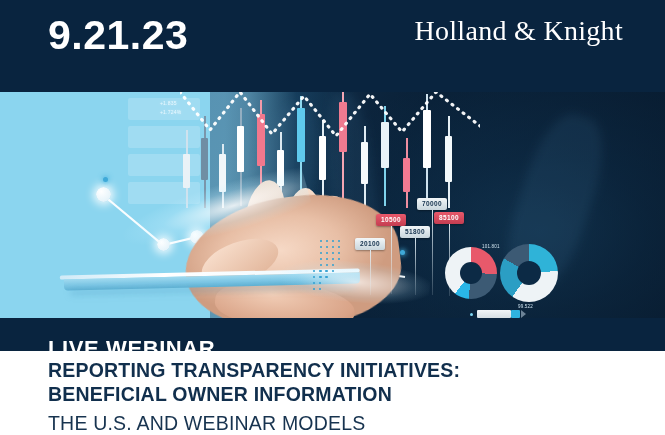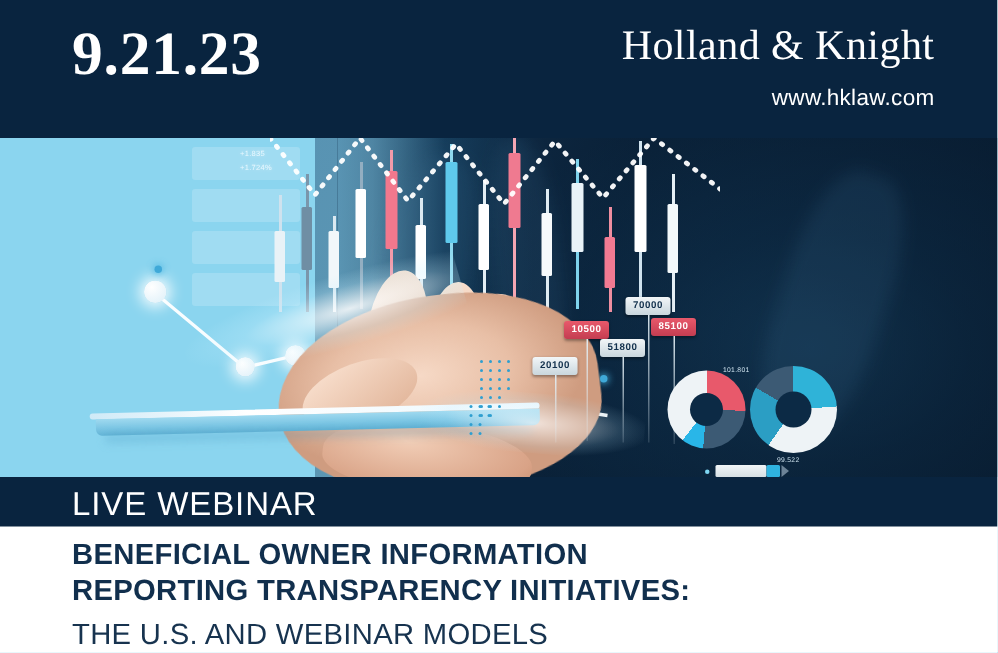--- a/index.html
+++ b/index.html
@@ -15,21 +15,21 @@
 
   
   .header {
     position:absolute; left:0; top:0; width:665px; height:92px;
     background:#09243f;
   }
   .date-block { position:absolute; left:48px; top:14px; }
   .date-main {
     font-size:41px; font-weight:bold; color:#ffffff;
     letter-spacing:0.5px; line-height:1.05;
-    font-family:Liberation Serif, serif;
+    font-family:Liberation Sans, sans-serif;
   }
   .date-sub {
     margin-top:7px;
     font-size:13.5px; font-weight:bold; color:#ffffff;
     letter-spacing:0.1px;
   }
   .brand-block { position:absolute; right:42px; top:16px; text-align:right; }
   .brand-name {
     font-family:"Liberation Serif", serif;
     font-size:28px; color:#ffffff; letter-spacing:0.3px;
@@ -199,22 +199,22 @@
   
   .dotmatrix { position:absolute; }
   .dm { position:absolute; width:2px; height:2px; border-radius:50%; background:#2f9fd0; }
 
   
   .band {
     position:absolute; left:0; top:318px; width:665px; height:33px;
     background:#09243f;
   }
   .band-label {
-    position:absolute; left:48px; top:5px;
-    font-size:22px; font-weight:normal; color:#ffffff;
+    position:absolute; left:48px; top:18px;
+    font-size:22px; font-weight:bold; color:#ffffff;
     letter-spacing:0.6px;
   }
 
   
   .titles { position:absolute; left:48px; top:359px; width:600px; }
   .title-main {
     font-size:19.5px; font-weight:bold; color:#112f4d;
     letter-spacing:0.2px; line-height:1.22;
   }
   .title-sub {
@@ -227,21 +227,20 @@
 <body>
 
 <div class="poster">
 
   <div class="header">
     <div class="date-block">
       <div class="date-main">9.21.23</div>
     </div>
     <div class="brand-block">
       <div class="brand-name">Holland &amp; Knight</div>
-      <div class="brand-url">www.hklaw.com</div>
     </div>
   </div>
 
   <div class="hero">
 
     <div class="hero-dark">
       <div class="hero-dark-fade"></div>
     </div>
 
     <div class="shirt"></div>
@@ -459,18 +458,18 @@
         <span class="dm" style="left:6px;top:18px;"></span>
     </div>
 
   </div>
 
   <div class="band">
     <div class="band-label">LIVE WEBINAR</div>
   </div>
 
   <div class="titles">
+    <div class="title-main">REPORTING TRANSPARENCY INITIATIVES:</div>
     <div class="title-main">BENEFICIAL OWNER INFORMATION</div>
-    <div class="title-main">REPORTING TRANSPARENCY INITIATIVES:</div>
     <div class="title-sub">THE U.S. AND WEBINAR MODELS</div>
   </div>
 
 </div>
 
 </body></html>

